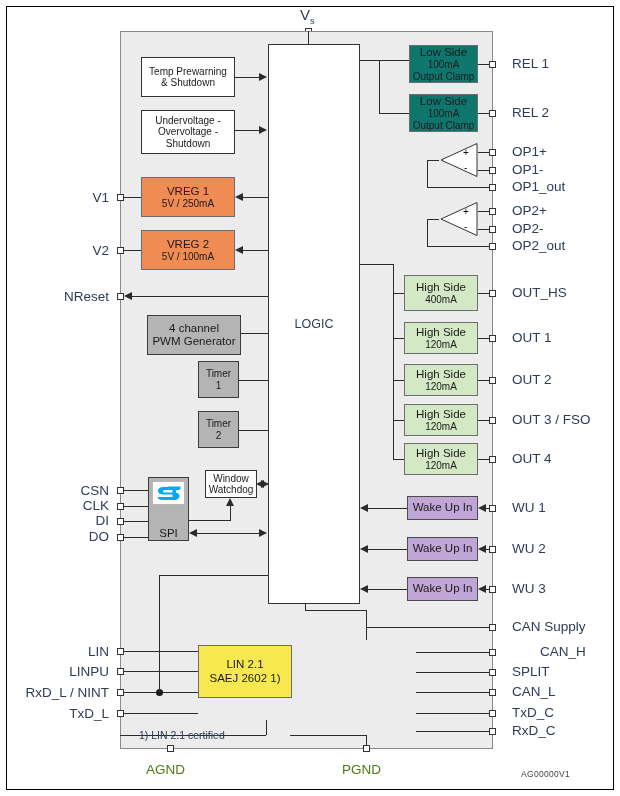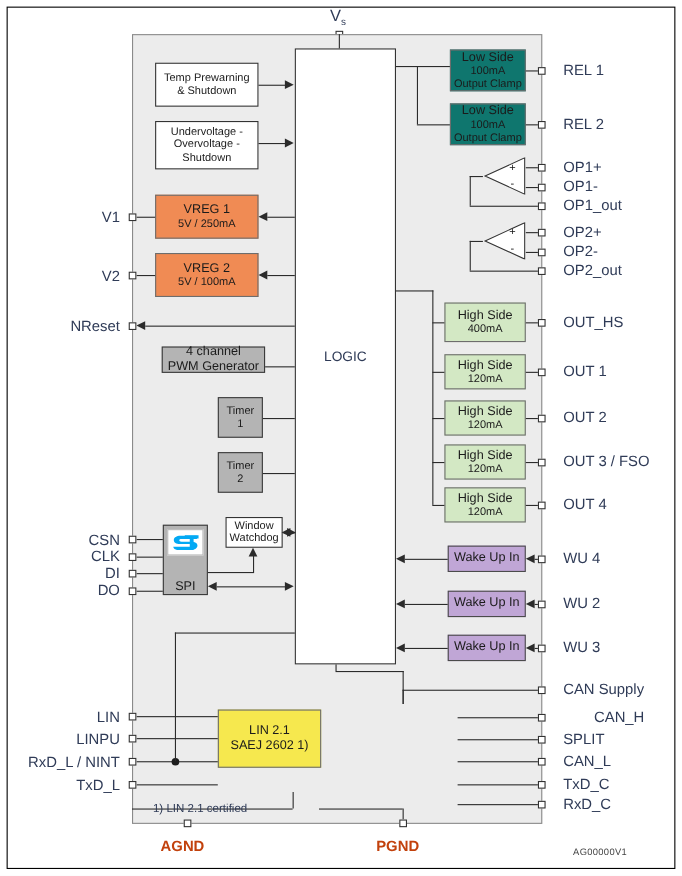--- a/index.html
+++ b/index.html
@@ -30,21 +30,21 @@
   #logic{position:absolute;left:268px;top:44px;width:92px;height:560px;background:#ffffff;border:1px solid #333;box-sizing:border-box;}
   #logic .lt{position:absolute;left:0;right:0;top:272px;text-align:center;font-size:12.5px;color:#2f3b57;}
   .arrowR{position:absolute;width:0;height:0;border-left:8px solid #2b2b2b;border-top:4.5px solid transparent;border-bottom:4.5px solid transparent;}
   .arrowL{position:absolute;width:0;height:0;border-right:8px solid #2b2b2b;border-top:4.5px solid transparent;border-bottom:4.5px solid transparent;}
   .arrowU{position:absolute;width:0;height:0;border-bottom:8px solid #2b2b2b;border-left:4.5px solid transparent;border-right:4.5px solid transparent;}
   .opamp{position:absolute;}
   .opsign{position:absolute;font-size:10px;color:#111;}
   .stlogo{position:absolute;background:#ffffff;border:1px solid #b9b9b9;box-sizing:border-box;display:flex;align-items:center;justify-content:center;}
   .note{position:absolute;font-size:10.5px;color:#2f3b57;}
   .code{position:absolute;font-size:8.5px;color:#444;letter-spacing:.3px;}
-  .gndlbl{position:absolute;font-size:13.5px;color:#c2410c;font-weight:bold;}
+  .gndlbl{position:absolute;font-size:13.5px;color:#4d7c0f;}
   .dot{position:absolute;width:7px;height:7px;border-radius:50%;background:#1d1d1d;}
 </style>
 </head>
 <body>
 
 <div id="page">
   <div id="frame"></div>
 
   <div class="vs-lbl" style="left:300px;top:6px;">V<sub>s</sub></div>
   <div class="pin" style="left:305px;top:28px;"></div>
@@ -84,21 +84,21 @@
     <div class="t1">VREG 2</div>
     <div class="t2">5V / 100mA</div>
   </div>
   <div class="wire wh" style="left:243px;top:250px;width:25px;"></div>
   <div class="arrowL" style="left:235px;top:246px;"></div>
   <div class="wire wh" style="left:124px;top:250px;width:17px;"></div>
 
   <div class="wire wh" style="left:132px;top:296px;width:136px;"></div>
   <div class="arrowL" style="left:124px;top:292px;"></div>
 
-  <div class="box gray" style="left:147px;top:315px;width:94px;height:24px;">
+  <div class="box gray" style="left:147px;top:315px;width:94px;height:40px;">
     <div class="t1">4 channel</div>
     <div class="t1">PWM Generator</div>
   </div>
   <div class="wire wh" style="left:241px;top:333px;width:27px;"></div>
 
   <div class="box gray" style="left:198px;top:361px;width:41px;height:37px;">
     <div class="t2">Timer</div>
     <div class="t2">1</div>
   </div>
   <div class="wire wh" style="left:239px;top:380px;width:29px;"></div>
@@ -345,21 +345,21 @@
   <div class="pin" style="left:489px;top:377px;"></div>
   <div class="lbl" style="left:512px;top:373px;">OUT 2</div>
 
   <div class="pin" style="left:489px;top:417px;"></div>
   <div class="lbl" style="left:512px;top:413px;">OUT 3 / FSO</div>
 
   <div class="pin" style="left:489px;top:456px;"></div>
   <div class="lbl" style="left:512px;top:452px;">OUT 4</div>
 
   <div class="pin" style="left:489px;top:505px;"></div>
-  <div class="lbl" style="left:512px;top:501px;">WU 4</div>
+  <div class="lbl" style="left:512px;top:501px;">WU 1</div>
 
   <div class="pin" style="left:489px;top:546px;"></div>
   <div class="lbl" style="left:512px;top:542px;">WU 2</div>
 
   <div class="pin" style="left:489px;top:586px;"></div>
   <div class="lbl" style="left:512px;top:582px;">WU 3</div>
 
   <div class="pin" style="left:489px;top:624px;"></div>
   <div class="lbl" style="left:512px;top:620px;">CAN Supply</div>
 

